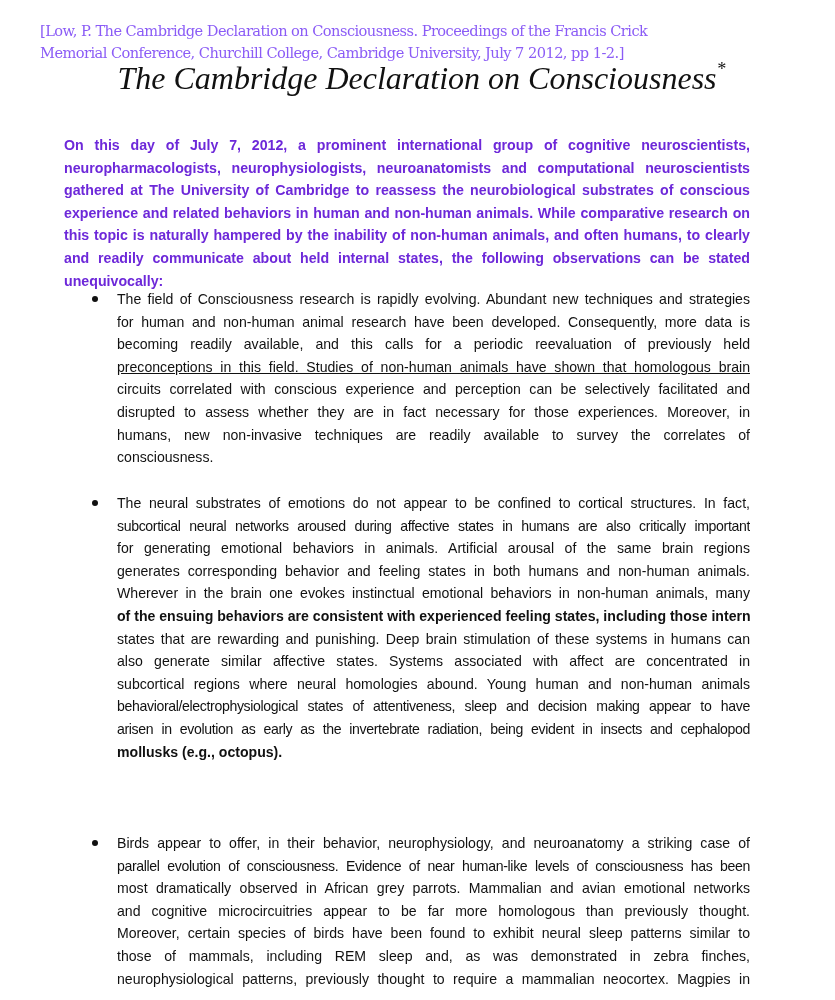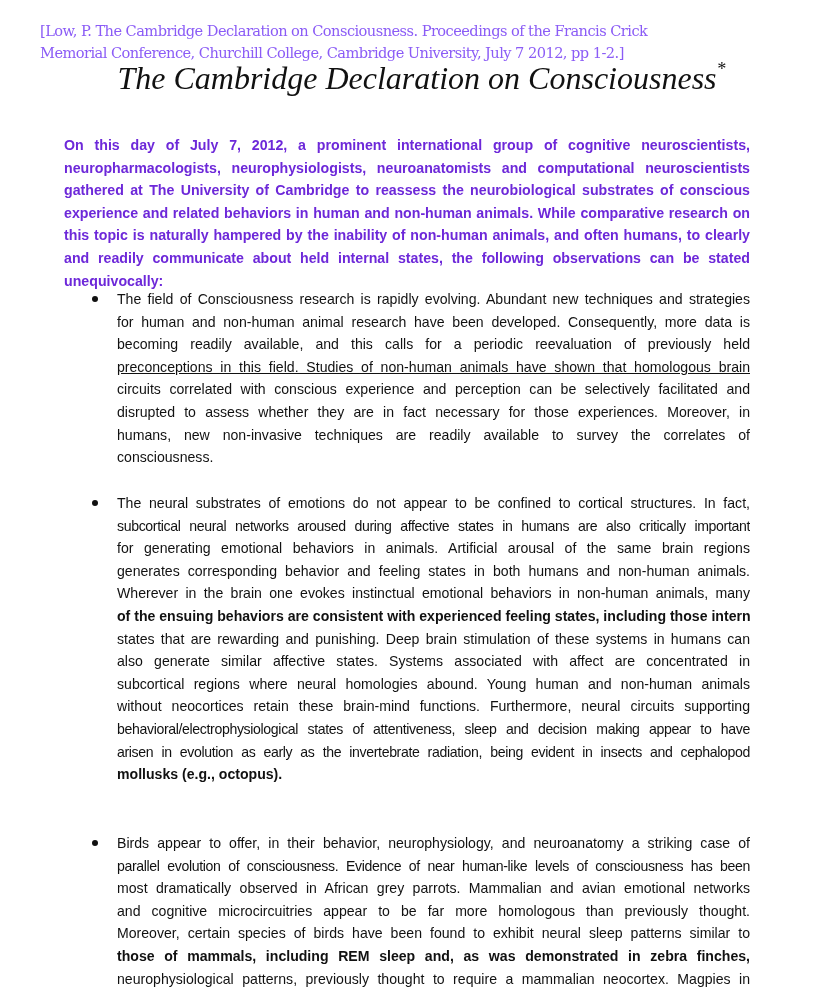--- a/index.html
+++ b/index.html
@@ -77,31 +77,30 @@
   <div class="body">
     <span class="ln-j" style="white-space: nowrap;">The neural substrates of emotions do not appear to be confined to cortical structures. In fact,</span>
     <span class="ln-j tight" style="white-space: nowrap;">subcortical neural networks aroused during affective states in humans are also critically important</span>
     <span class="ln-j" style="white-space: nowrap;">for generating emotional behaviors in animals. Artificial arousal of the same brain regions</span>
     <span class="ln-j" style="white-space: nowrap;">generates corresponding behavior and feeling states in both humans and non-human animals.</span>
     <span class="ln-j" style="white-space: nowrap;">Wherever in the brain one evokes instinctual emotional behaviors in non-human animals, many</span>
     <span class="ln-j" style="white-space: nowrap; font-weight: bold;">of the ensuing behaviors are consistent with experienced feeling states, including those internal</span>
     <span class="ln-j" style="white-space: nowrap;">states that are rewarding and punishing. Deep brain stimulation of these systems in humans can</span>
     <span class="ln-j" style="white-space: nowrap;">also generate similar affective states.  Systems associated with affect are concentrated in</span>
     <span class="ln-j" style="white-space: nowrap;">subcortical regions where neural homologies abound. Young human and non-human animals</span>
-    <span class="ln-j" style="white-space: nowrap;">without neocortices retain these brain-mind functions.  Furthermore, neural circuits supporting</span>
     <span class="ln-j tight" style="white-space: nowrap;">behavioral/electrophysiological states of attentiveness, sleep and decision making appear to have</span>
     <span class="ln-j tight" style="white-space: nowrap;">arisen in evolution as early as the invertebrate radiation, being evident in insects and cephalopod</span>
     <span class="ln-l" style="white-space: nowrap; font-weight: bold;">mollusks (e.g., octopus).</span>
   </div>
 </div>
 
 <div class="bullet b3">
   <span class="dot"></span>
   <div class="body">
     <span class="ln-j" style="white-space: nowrap;">Birds appear to offer, in their behavior, neurophysiology, and neuroanatomy a striking case of</span>
     <span class="ln-j tight" style="white-space: nowrap;">parallel evolution of consciousness.  Evidence of near human-like levels of consciousness has been</span>
     <span class="ln-j" style="white-space: nowrap;">most dramatically observed in African grey parrots. Mammalian and avian emotional networks</span>
     <span class="ln-j" style="white-space: nowrap;">and cognitive microcircuitries appear to be far more homologous than previously thought.</span>
     <span class="ln-j" style="white-space: nowrap;">Moreover, certain species of birds have been found to exhibit neural sleep patterns similar to</span>
-    <span class="ln-j" style="white-space: nowrap; font-weight: bold;">those of mammals, including REM sleep and, as was demonstrated in zebra finches,</span>
+    <span class="ln-j" style="white-space: nowrap;">those of mammals, including REM sleep and, as was demonstrated in zebra finches,</span>
     <span class="ln-j" style="white-space: nowrap;">neurophysiological patterns, previously thought to require a mammalian neocortex. Magpies in</span>
   </div>
 </div>
 
 </body></html>

